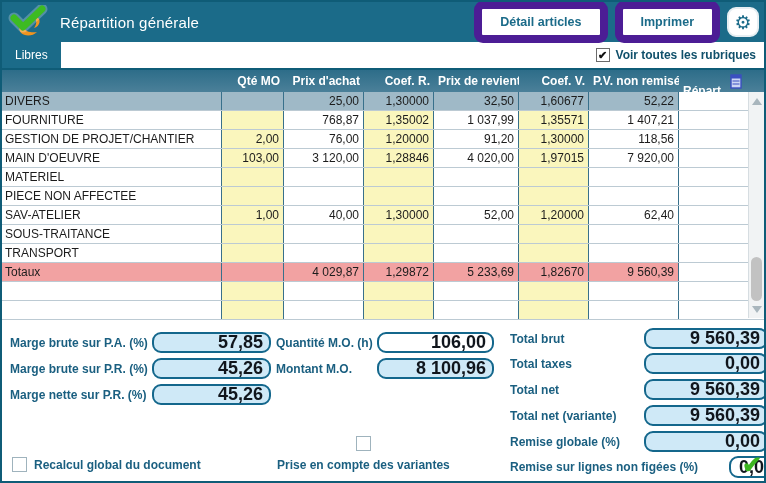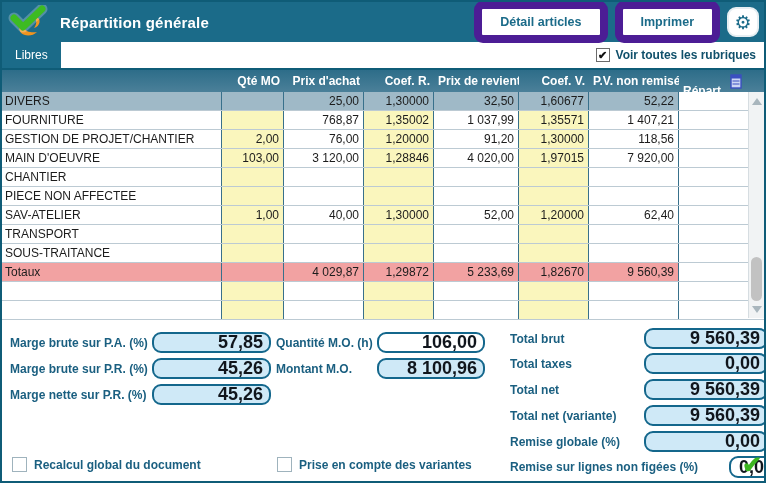--- a/index.html
+++ b/index.html
@@ -7,21 +7,21 @@
   .app {
     position:relative; width:766px; height:483px;
     background:#fff; border:2px solid #0f5c77; overflow:hidden;
   }
   
   .topbar {
     height:40px; background:#1b6b89; display:flex; align-items:center;
     padding:0 5px 0 4px; gap:10px;
   }
   .logo { width:44px; height:34px; flex:0 0 auto; }
-  .title { color:#fff; font-weight:bold; font-size:15px; letter-spacing:.2px; }
+  .title { color:#fff; font-weight:normal; font-size:15px; letter-spacing:.2px; }
   .topbar-buttons { margin-left:auto; display:flex; gap:7px; align-items:center; }
   .btn {
     background:#fff; color:#1b6b89; font-weight:bold; font-size:12.5px;
     font-family:"Liberation Sans", sans-serif;
     border:8px solid #4c1d95; border-radius:9px; padding:6px 18px; cursor:pointer;
     white-space:nowrap;
   }
   .gear-btn {
     background:#fff; border:2px solid #e6eef2; border-radius:9px;
     width:32px; height:30px; display:flex; align-items:center; justify-content:center;
@@ -81,21 +81,21 @@
     border:2px solid #14678c; border-radius:9px; height:21px;
     display:flex; align-items:center; justify-content:flex-end;
     padding:0 6px; font-weight:bold; font-size:18px; color:#10151c;
     background:#cfe9f7;
   }
   .field.editable { background:#fff; }
   .srow { position:absolute; display:flex; align-items:center; }
   .col-left  .lbl { width:142px; }
   .col-left  .field { width:119px; }
   .col-mid   .lbl { width:101px; }
-  .col-mid   .field { width:108px; }
+  .col-mid   .field { width:117px; }
   .col-right .lbl { width:134px; }
   .col-right .field { width:124px; }
   .srow.small-field .lbl { width:190px; }
   .srow.small-field .field { width:53px; height:22px; }
   .confirm-check {
     position:absolute; right:2px; bottom:4px; color:#3cb521; font-size:24px;
     font-weight:bold; line-height:1; cursor:pointer;
   }
   .foot-check { position:absolute; display:flex; align-items:center; gap:7px; bottom:9px; }
   .foot-check .cb { width:15px; height:15px; border:1px solid #9fb3bd; }
@@ -184,21 +184,21 @@
           <div class="td name c0">MAIN D'OEUVRE</div>
           <div class="td num c1 ed">103,00</div>
           <div class="td num c2">3 120,00</div>
           <div class="td num c3 ed">1,28846</div>
           <div class="td num c4">4 020,00</div>
           <div class="td num c5 ed">1,97015</div>
           <div class="td num c6">7 920,00</div>
           <div class="td num c7">82,84</div>
         </div>
         <div class="trow">
-          <div class="td name c0">CHANTIER</div>
+          <div class="td name c0">MATERIEL</div>
           <div class="td num c1 ed"></div>
           <div class="td num c2"></div>
           <div class="td num c3 ed"></div>
           <div class="td num c4"></div>
           <div class="td num c5 ed"></div>
           <div class="td num c6"></div>
           <div class="td num c7"></div>
         </div>
         <div class="trow">
           <div class="td name c0">PIECE NON AFFECTEE</div>
@@ -214,31 +214,31 @@
           <div class="td name c0">SAV-ATELIER</div>
           <div class="td num c1 ed">1,00</div>
           <div class="td num c2">40,00</div>
           <div class="td num c3 ed">1,30000</div>
           <div class="td num c4">52,00</div>
           <div class="td num c5 ed">1,20000</div>
           <div class="td num c6">62,40</div>
           <div class="td num c7">0,65</div>
         </div>
         <div class="trow">
+          <div class="td name c0">SOUS-TRAITANCE</div>
+          <div class="td num c1 ed"></div>
+          <div class="td num c2"></div>
+          <div class="td num c3 ed"></div>
+          <div class="td num c4"></div>
+          <div class="td num c5 ed"></div>
+          <div class="td num c6"></div>
+          <div class="td num c7"></div>
+        </div>
+        <div class="trow">
           <div class="td name c0">TRANSPORT</div>
-          <div class="td num c1 ed"></div>
-          <div class="td num c2"></div>
-          <div class="td num c3 ed"></div>
-          <div class="td num c4"></div>
-          <div class="td num c5 ed"></div>
-          <div class="td num c6"></div>
-          <div class="td num c7"></div>
-        </div>
-        <div class="trow">
-          <div class="td name c0">SOUS-TRAITANCE</div>
           <div class="td num c1 ed"></div>
           <div class="td num c2"></div>
           <div class="td num c3 ed"></div>
           <div class="td num c4"></div>
           <div class="td num c5 ed"></div>
           <div class="td num c6"></div>
           <div class="td num c7"></div>
         </div>
         <div class="trow totals">
           <div class="td name c0">Totaux</div>
@@ -325,19 +325,19 @@
     <div class="srow col-right small-field" style="left:508px; top:136px;gap:29px;">
       <span class="lbl">Remise sur lignes non figées (%)</span>
       <span class="field editable">0,00</span>
     </div>
     <div class="confirm-check">✔</div>
 
     <div class="foot-check" style="left:10px;">
       <span class="cb"></span>
       <span class="lbl">Recalcul global du document</span>
     </div>
-    <div class="foot-check" style="left:275px;">
+    <div class="foot-check" style="left:275px;flex-direction:column;">
       <span class="cb"></span>
       <span class="lbl">Prise en compte des variantes</span>
     </div>
   </div>
 
 </div>
 
 </body></html>

